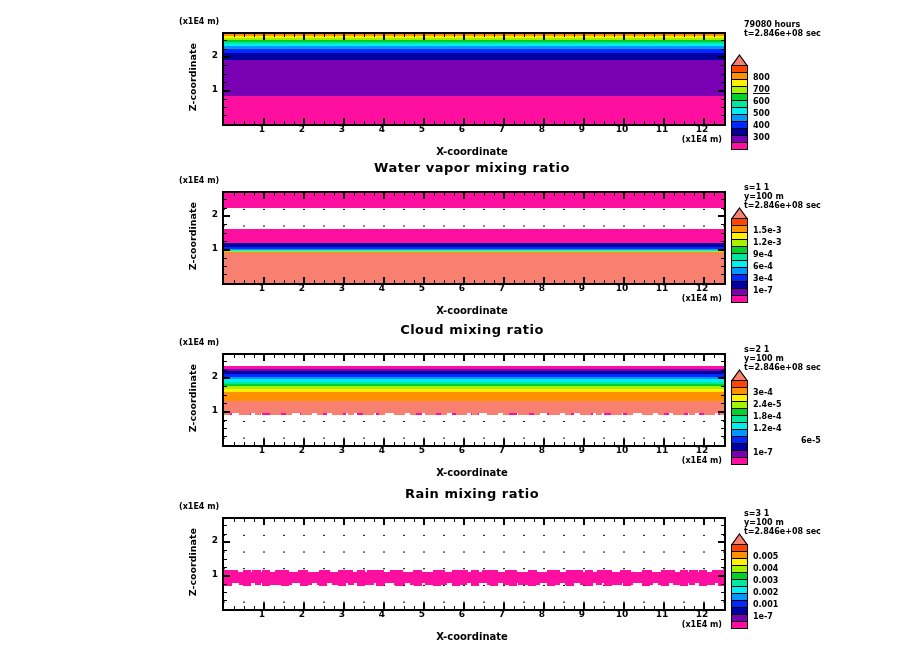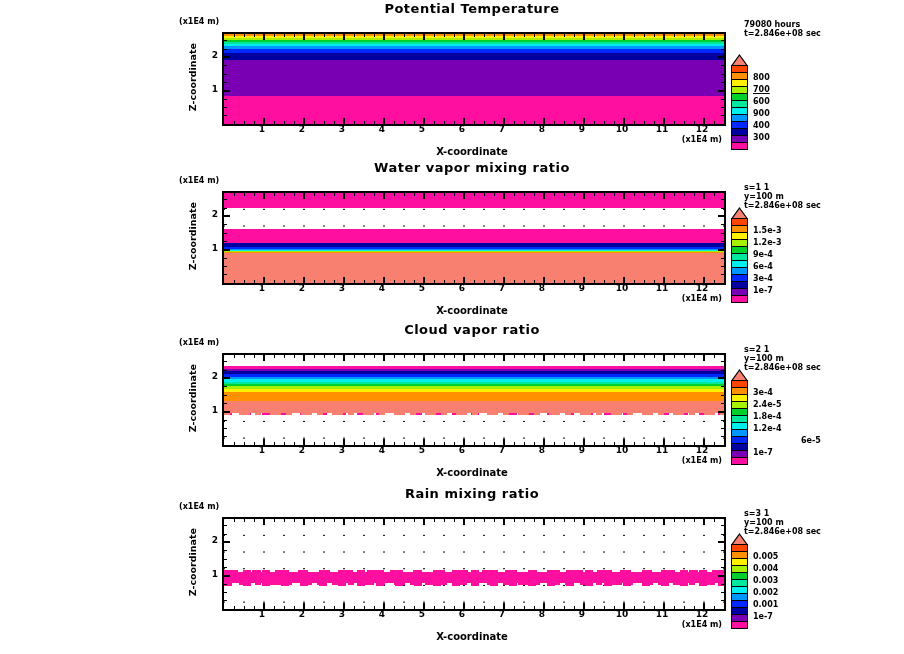--- a/index.html
+++ b/index.html
@@ -36,21 +36,20 @@
   .cbar-cell{width:15px;height:6px;border:1px solid #000;box-sizing:content-box;
         margin-top:-1px;}
   .cbar-label{position:absolute;left:22px;font-size:8px;font-weight:bold;white-space:nowrap;}
 </style>
 </head>
 <body>
 
 <div id="figure">
 
 <div class="panel" style="top: 0px;">
-      <div class="title">Potential Temperature</div>
       <div class="unit-top">(x1E4 m)</div>
       <div class="zlabel-wrap">
         <span class="zlabel">Z-coordinate</span>
       </div>
       <div class="plot">
         <div class="layer" style="top: 61.6667px; height: 28.3333px; background: rgb(255, 15, 160);"></div>
         <div class="layer" style="top: 26px; height: 35.6667px; background: rgb(122, 0, 180);"></div>
         <div class="layer" style="top: 19px; height: 7px; background: rgb(0, 0, 160);"></div>
         <div class="layer" style="top: 15px; height: 4px; background: rgb(0, 40, 255);"></div>
         <div class="layer" style="top: 12.3333px; height: 2.66667px; background: rgb(0, 150, 255);"></div>
@@ -197,21 +196,21 @@
         <div class="cbar-cell" style="background: rgb(0, 232, 158);"></div>
         <div class="cbar-cell" style="background: rgb(0, 238, 238);"></div>
         <div class="cbar-cell" style="background: rgb(0, 150, 255);"></div>
         <div class="cbar-cell" style="background: rgb(0, 40, 255);"></div>
         <div class="cbar-cell" style="background: rgb(0, 0, 160);"></div>
         <div class="cbar-cell" style="background: rgb(122, 0, 180);"></div>
         <div class="cbar-cell" style="background: rgb(255, 15, 160);"></div>
         <div class="cbar-label" style="top: 19px;">800</div>
         <div class="cbar-label" style="top: 31px; text-decoration: underline;">700</div>
         <div class="cbar-label" style="top: 43px;">600</div>
-        <div class="cbar-label" style="top: 55px;">900</div>
+        <div class="cbar-label" style="top: 55px;">500</div>
         <div class="cbar-label" style="top: 67px;">400</div>
         <div class="cbar-label" style="top: 79px;">300</div>
       </div>
     <div class="xtick-label" style="left: 252px;">1</div>
       <div class="xtick-label" style="left: 292px;">2</div>
       <div class="xtick-label" style="left: 332px;">3</div>
       <div class="xtick-label" style="left: 372px;">4</div>
       <div class="xtick-label" style="left: 412px;">5</div>
       <div class="xtick-label" style="left: 452px;">6</div>
       <div class="xtick-label" style="left: 492px;">7</div>
@@ -398,21 +397,21 @@
       <div class="xtick-label" style="left: 492px;">7</div>
       <div class="xtick-label" style="left: 532px;">8</div>
       <div class="xtick-label" style="left: 572px;">9</div>
       <div class="xtick-label" style="left: 612px;">10</div>
       <div class="xtick-label" style="left: 652px;">11</div>
       <div class="xtick-label" style="left: 692px;">12</div>
       <div class="ytick-label" style="left: 204px; top: 83.6667px;">1</div>
       <div class="ytick-label" style="left: 204px; top: 50.3333px;">2</div>
     </div>
     <div class="panel" style="top: 321px;">
-      <div class="title">Cloud vapor ratio</div>
+      <div class="title">Cloud mixing ratio</div>
       <div class="unit-top">(x1E4 m)</div>
       <div class="zlabel-wrap">
         <span class="zlabel">Z-coordinate</span>
       </div>
       <div class="plot">
         <div class="layer" style="top: 57.3333px; height: 2.66667px; background: repeating-linear-gradient(90deg, rgb(255, 15, 160) 0px, rgb(255, 15, 160) 8px, rgba(0, 0, 0, 0) 8px, rgba(0, 0, 0, 0) 19px);"></div>
         <div class="layer" style="top: 45.6667px; height: 12px; background: rgb(248, 128, 112);"></div>
         <div class="layer" style="top: 57.1667px; height: 2.5px; background: repeating-linear-gradient(90deg, rgb(248, 128, 112) 0px, rgb(248, 128, 112) 6px, rgba(0, 0, 0, 0) 6px, rgba(0, 0, 0, 0) 15px, rgb(248, 128, 112) 15px, rgb(248, 128, 112) 26px, rgba(0, 0, 0, 0) 26px, rgba(0, 0, 0, 0) 31px);"></div>
         <div class="layer" style="top: 37.3333px; height: 8.33333px; background: rgb(255, 144, 0);"></div>
         <div class="layer" style="top: 34px; height: 3.33333px; background: rgb(255, 242, 0);"></div>

